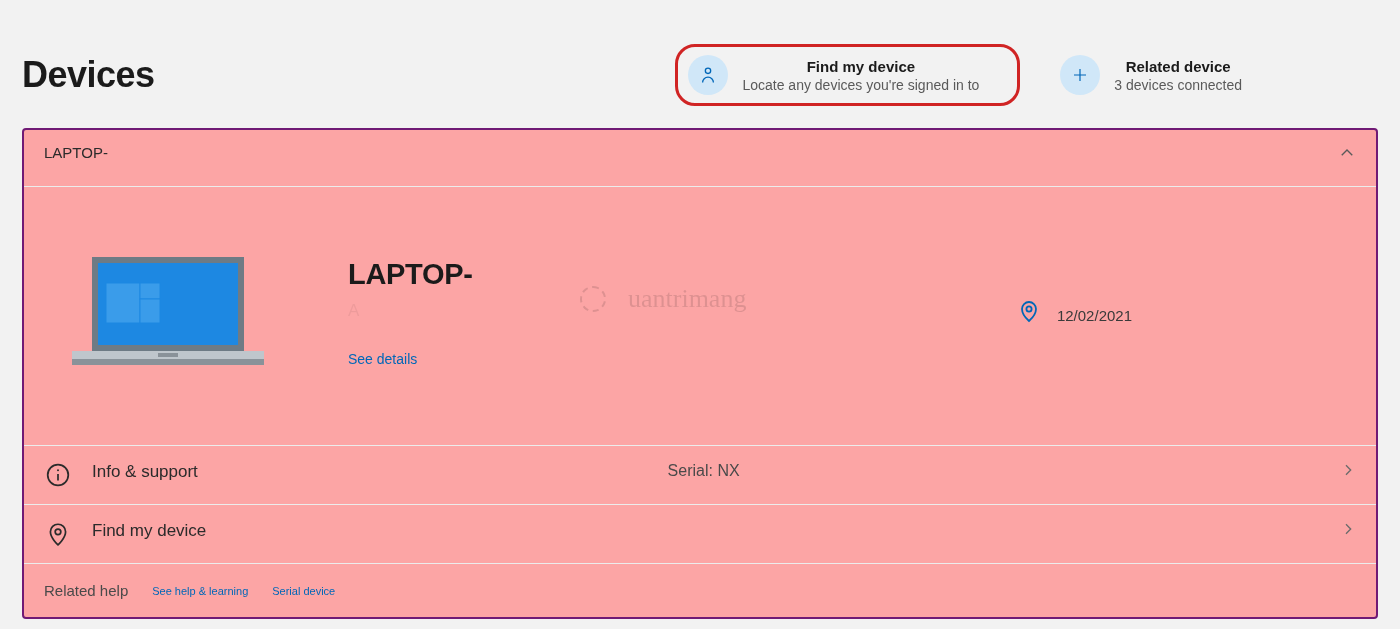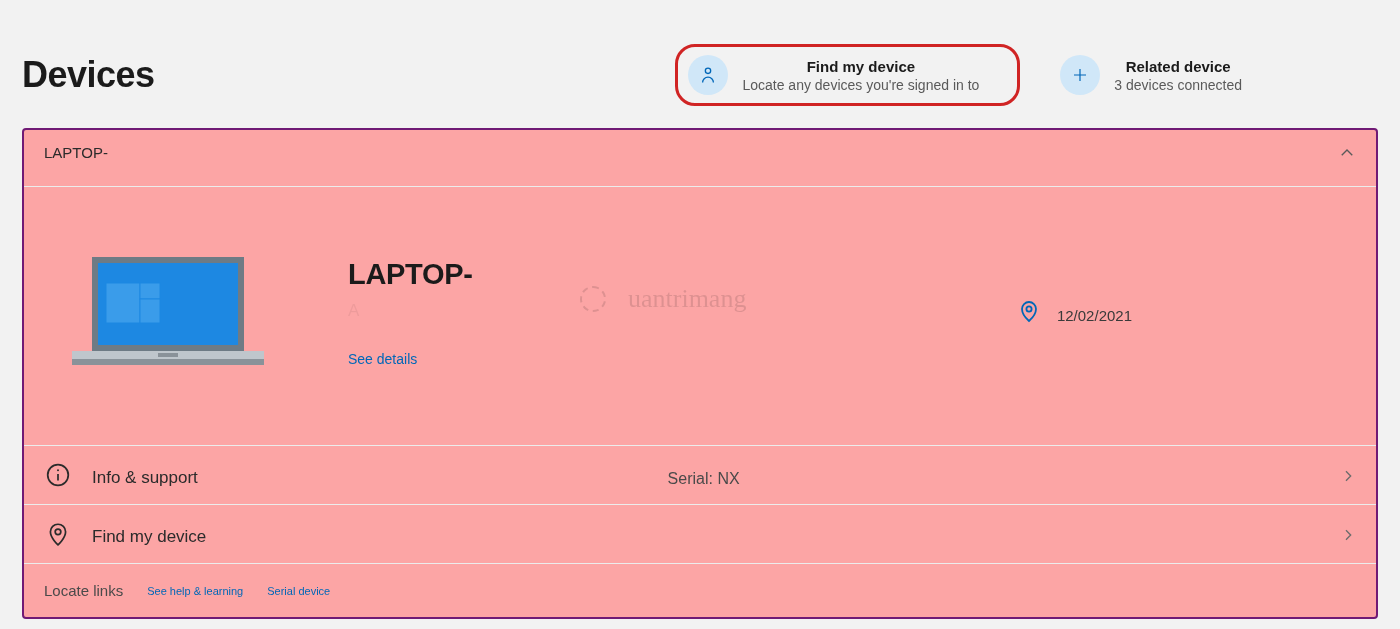--- a/index.html
+++ b/index.html
@@ -154,21 +154,21 @@
     color: rgba(0,0,0,0.05);
   }
   .loc-text .line2 {
     font-size: 15px;
     color: #3a3a3a;
     padding-top: 4px;
   }
 
   .row {
     display: flex;
-    align-items: flex-end;
+    align-items: flex-start;
     padding: 16px 20px;
     border-top: 1px solid #ececec;
     gap: 20px;
     cursor: pointer;
   }
   .row .row-icon {
     width: 28px;
     display: flex;
     justify-content: center;
     color: #2b2b2b;
@@ -321,20 +321,20 @@
       </span>
       <span class="label">Find my device</span>
       <span class="chev">
         <svg width="16" height="16" viewBox="0 0 24 24" fill="none" stroke="currentColor" stroke-width="2">
           <path d="M9 5l7 7-7 7"></path>
         </svg>
       </span>
     </div>
 
     <div class="footer-links">
-      <span class="static">Locate links</span>
+      <span class="static">Related help</span>
       <span class="link">See help &amp; learning</span>
       <span class="link">Serial device</span>
     </div>
 
   </div>
 
 </div>
 
 </body></html>

